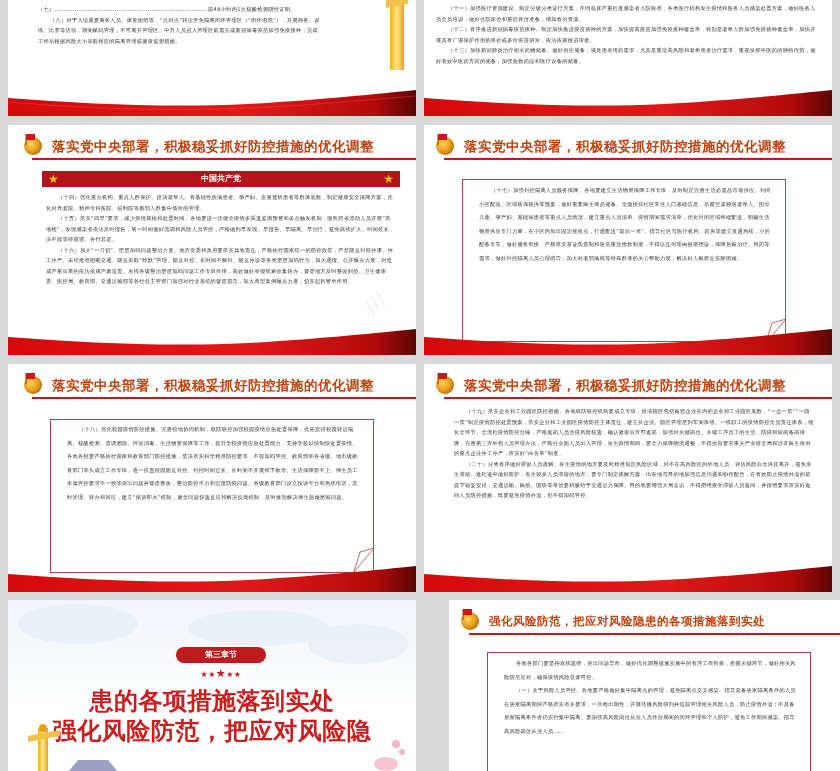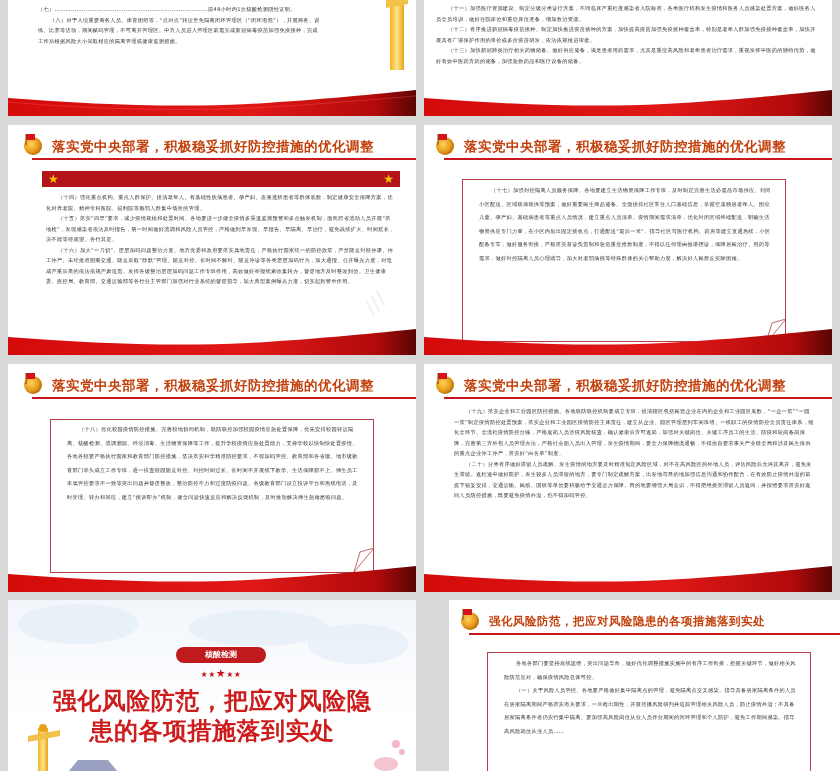--- a/index.html
+++ b/index.html
@@ -148,20 +148,21 @@
     <svg class="badge" viewBox="0 0 22 22">
       <circle cx="11" cy="13" r="9" fill="url(#badgeGrad)"></circle>
       <rect x="4" y="1" width="9" height="6" fill="#d6121a"></rect>
       <line x1="4" y1="1" x2="4" y2="12" stroke="#7a4a00" stroke-width="1"></line>
     </svg>
     <div class="title">落实党中央部署，积极稳妥抓好防控措施的优化调整</div>
     <div class="line"></div>
   </div>
   <div class="banner">
     <span class="star" style="left:6px;">★</span>
+    <div class="txt">中国共产党</div>
     <span class="star" style="right:6px;">★</span>
   </div>
   <div style="position:absolute; left:38px; top:67px; width:350px;">
     <p class="para">（十四）强化重点机构、重点人群保护。摸清老年人、有基础性疾病患者、孕产妇、血液透析患者等群体底数，制定健康安全保障方案，优化对养老院、精神专科医院、福利院等脆弱人群集中场所的管理。</p>
     <p class="para">（十五）落实“四早”要求，减少疫情规模和处置时间。各地要进一步健全疫情多渠道监测预警和多点触发机制，面向跨省流动人员开展“落地检”，发现感染者依法及时报告，第一时间做好流调和风险人员管控，严格做到早发现、早报告、早隔离、早治疗，避免战线扩大、时间延长，决不能等待观望、各行其是。</p>
     <p class="para">（十六）加大“一刀切”、层层加码问题整治力度。地方党委和政府要落实属地责任，严格执行国家统一的防控政策，严禁随意封校停课、停工停产、未经批准阻断交通、随意采取“静默”管理、随意封控、长时间不解封、随意停诊等各类层层加码行为，加大通报、公开曝光力度，对造成严重后果的依法依规严肃追责。发挥各级整治层层加码问题工作专班作用，高效做好举报线索收集转办，督促地方及时整改到位。卫生健康委、疾控局、教育部、交通运输部等各行业主管部门加强对行业系统的督促指导，加大典型案例曝光力度，切实起到警示作用。</p>
   </div>
   <div class="watermark" style="right:30px; bottom:40px;">///</div>
   <svg class="ribbon" viewBox="0 0 408 26" preserveAspectRatio="none">
     <path d="M0 8 C80 14 160 18 240 14 C310 10 370 4 408 0 L408 26 L0 26 Z" fill="url(#ribbonGrad)"></path>
@@ -230,27 +231,27 @@
   </div>
   <svg class="ribbon" viewBox="0 0 408 26" preserveAspectRatio="none">
     <path d="M0 8 C80 14 160 18 240 14 C310 10 370 4 408 0 L408 26 L0 26 Z" fill="url(#ribbonGrad)"></path>
   </svg>
 </div>
 
 <div class="slide s7" style="background:linear-gradient(#f2f6fb,#ffffff 70%);">
   <div class="cloud" style="left:10px; top:4px; width:120px; height:40px;"></div>
   <div class="cloud" style="left:180px; top:10px; width:140px; height:36px;"></div>
   <div class="cloud" style="left:300px; top:24px; width:100px; height:40px;"></div>
-  <div class="chap-pill">核酸检测</div>
+  <div class="chap-pill">第三章节</div>
   <div class="chap-stars">
     <span>★</span><span>★</span><span class="big">★</span><span>★</span><span>★</span>
   </div>
   <div class="chap-title">
+    <div>患的各项措施落到实处</div>
     <div>强化风险防范，把应对风险隐</div>
-    <div>患的各项措施落到实处</div>
   </div>
   <svg style="position:absolute; left:18px; top:124px; width:36px; height:50px;" viewBox="0 0 36 50">
     <rect x="12" y="4" width="10" height="46" fill="url(#pillarGrad)"></rect>
     <path d="M2 12 L34 6 L34 12 L2 18 Z" fill="#f2c14a"></path>
     <circle cx="17" cy="4" r="4" fill="#e5a11d"></circle>
   </svg>
   <svg style="position:absolute; left:60px; top:158px; width:50px; height:14px;" viewBox="0 0 50 14">
     <path d="M0 14 L10 2 L40 2 L50 14 Z" fill="#9aa0c2"></path>
   </svg>
   <svg style="position:absolute; right:10px; top:138px; width:40px; height:34px;" viewBox="0 0 40 34">

